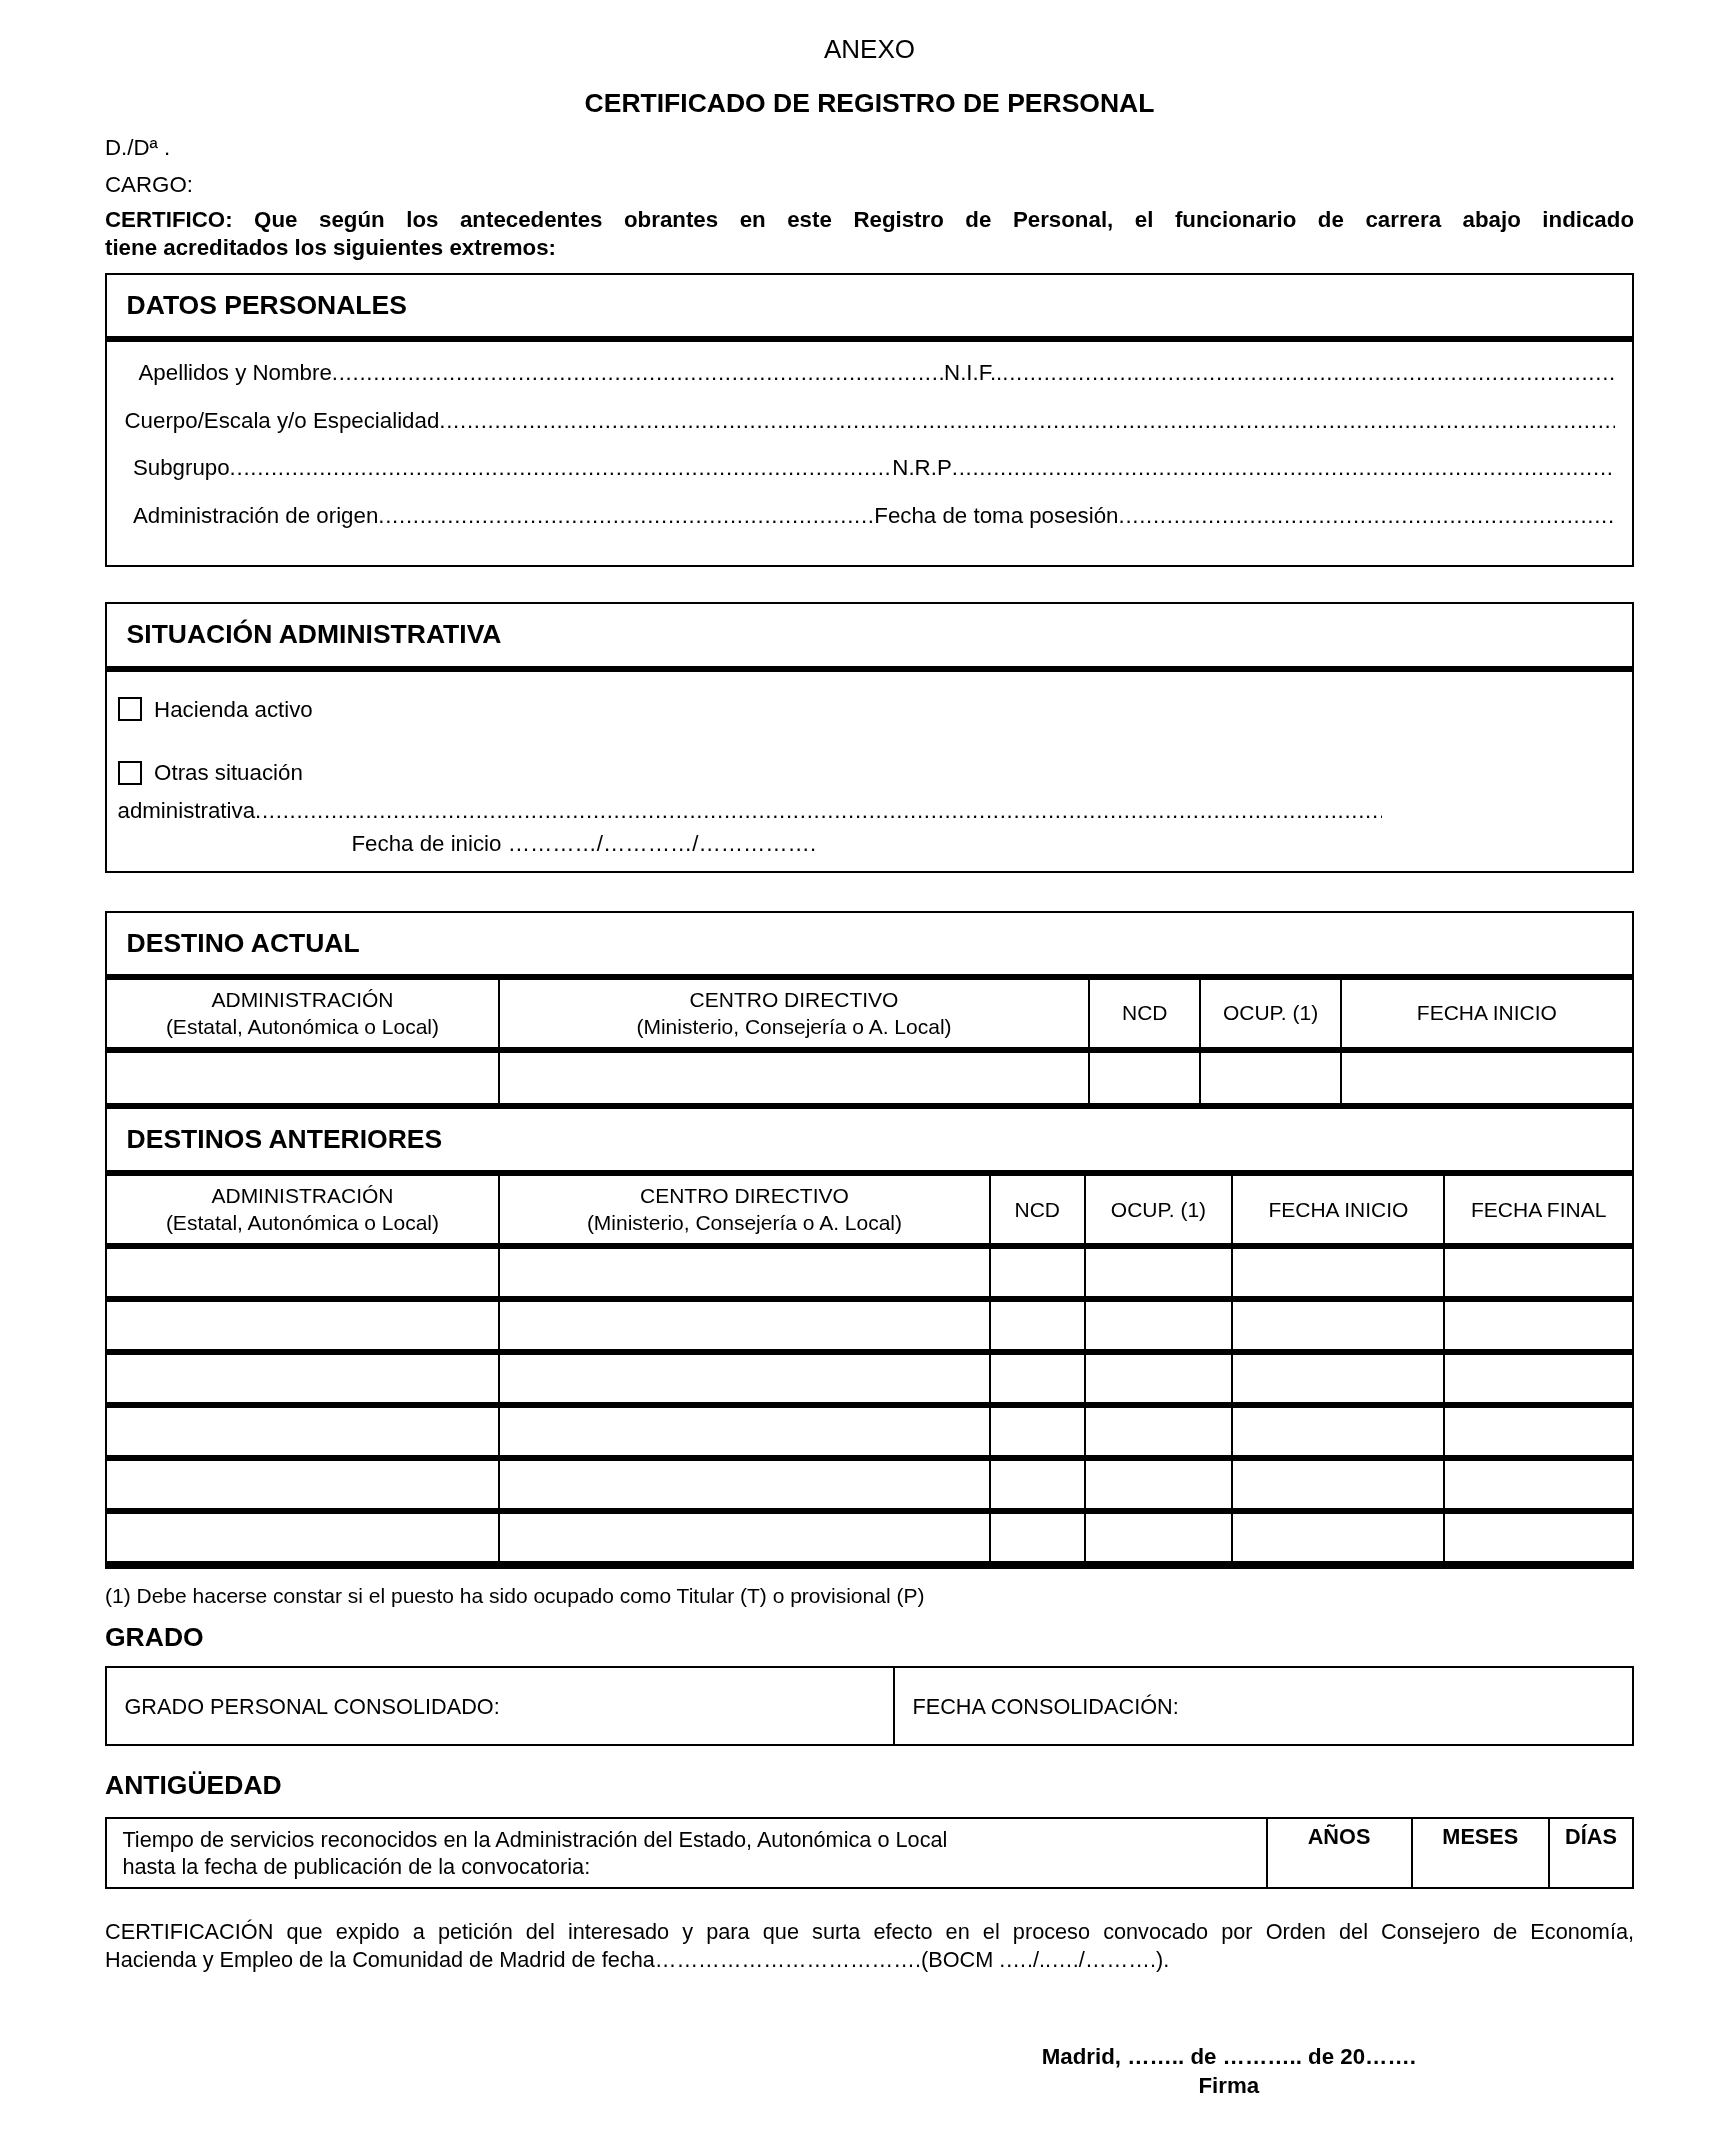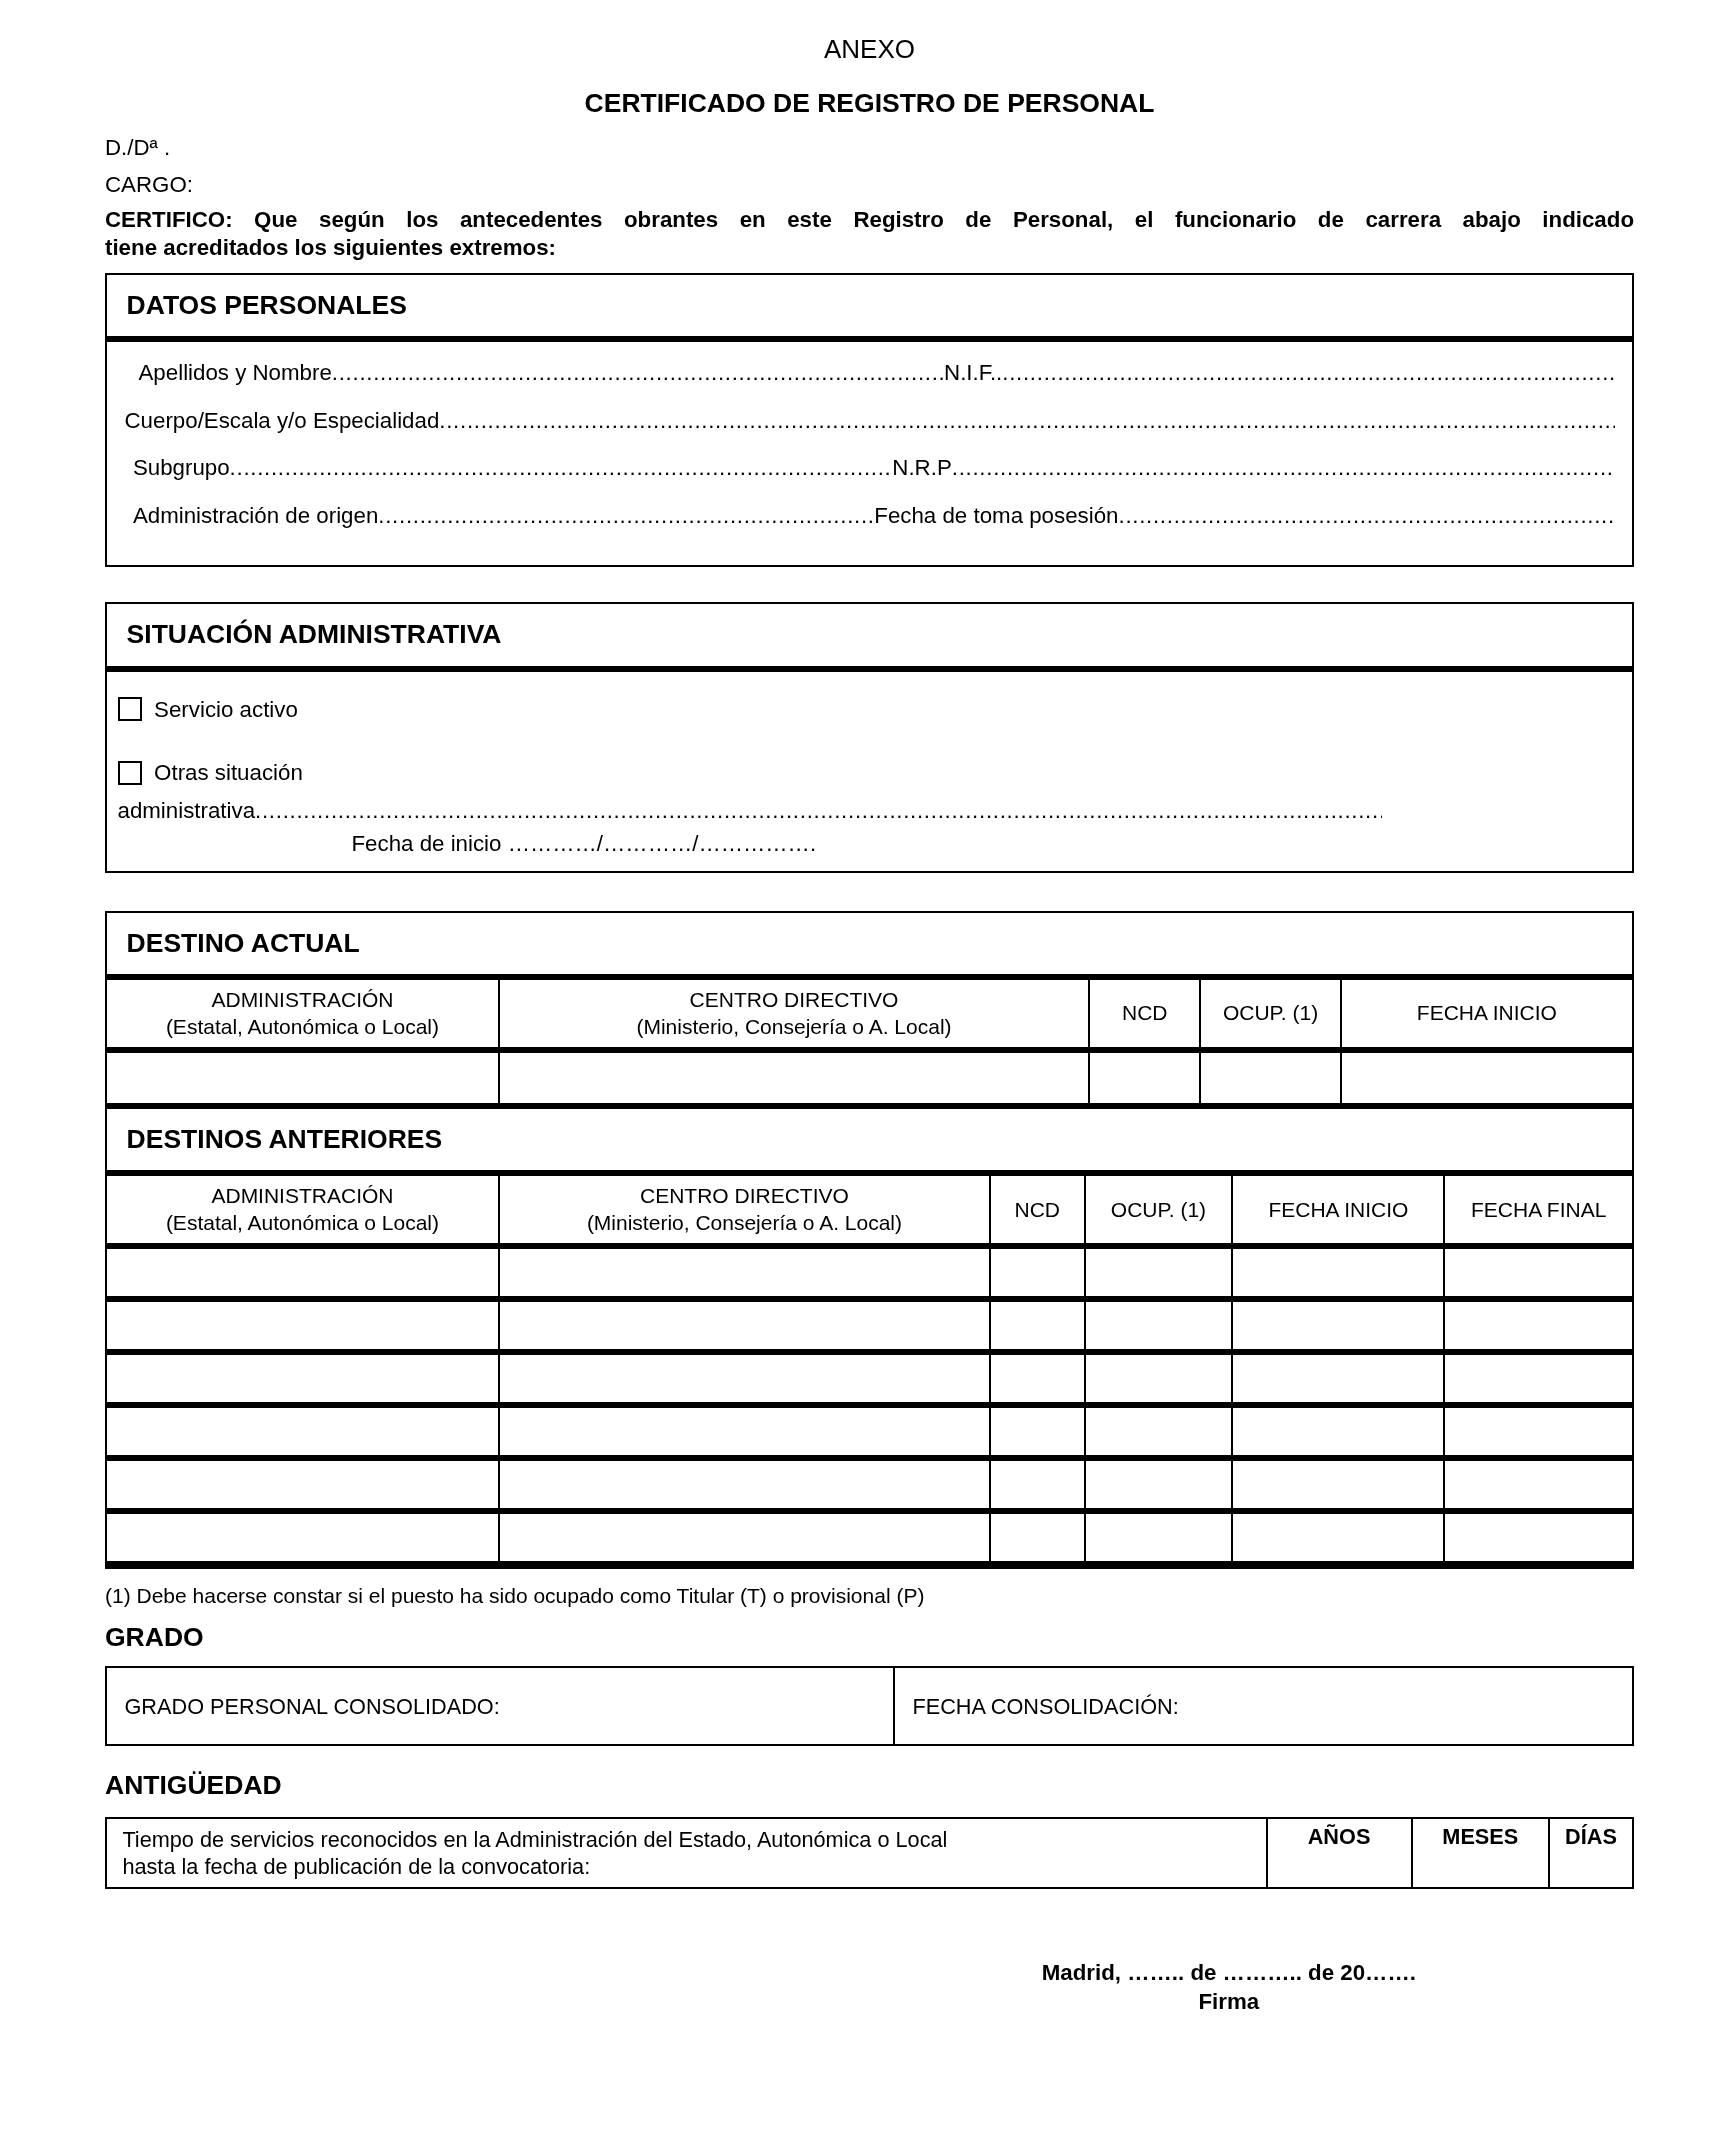--- a/index.html
+++ b/index.html
@@ -116,21 +116,21 @@
         <span class="leader" style="flex-grow:1;">..............................................................................................................................................................................................................................................</span>
       </div>
     </div>
   </section>
 
   <section class="box box-situacion">
     <div class="box-header">SITUACIÓN ADMINISTRATIVA</div>
     <div class="box-body">
       <div class="check-line">
         <span class="checkbox"></span>
-        <span>Servicio activo</span>
+        <span>Hacienda activo</span>
       </div>
       <div class="check-line line-otras">
         <span class="checkbox"></span>
         <span>Otras situación</span>
       </div>
       <div class="line-administrativa">
         <span class="lbl">administrativa</span>
         <span class="leader" style="flex-grow:1;">..............................................................................................................................................................................................................................................</span>
       </div>
       <div class="line-fecha-inicio">Fecha de inicio …………/…………/…………….</div>
@@ -280,20 +280,24 @@
         <div>Tiempo de servicios reconocidos en la Administración del Estado, Autonómica o Local</div>
         <div>hasta la fecha de publicación de la convocatoria:</div>
       </td>
       <td class="num">AÑOS</td>
       <td class="num">MESES</td>
       <td class="num">DÍAS</td>
     </tr>
   </tbody>
     </table>
 
+  <div class="certificacion">
+    <div class="just">CERTIFICACIÓN que expido a petición del interesado y para que surta efecto en el proceso convocado por Orden del Consejero de Economía,</div>
+    <div>Hacienda y Empleo de la Comunidad de Madrid de fecha……………………………….(BOCM .…./..…./……….).</div>
+  </div>
 
   <div class="madrid-block">
     <div>Madrid, …….. de ……….. de 20…….</div>
     <div>Firma</div>
   </div>
 
 </div>
 
 
 </body></html>

